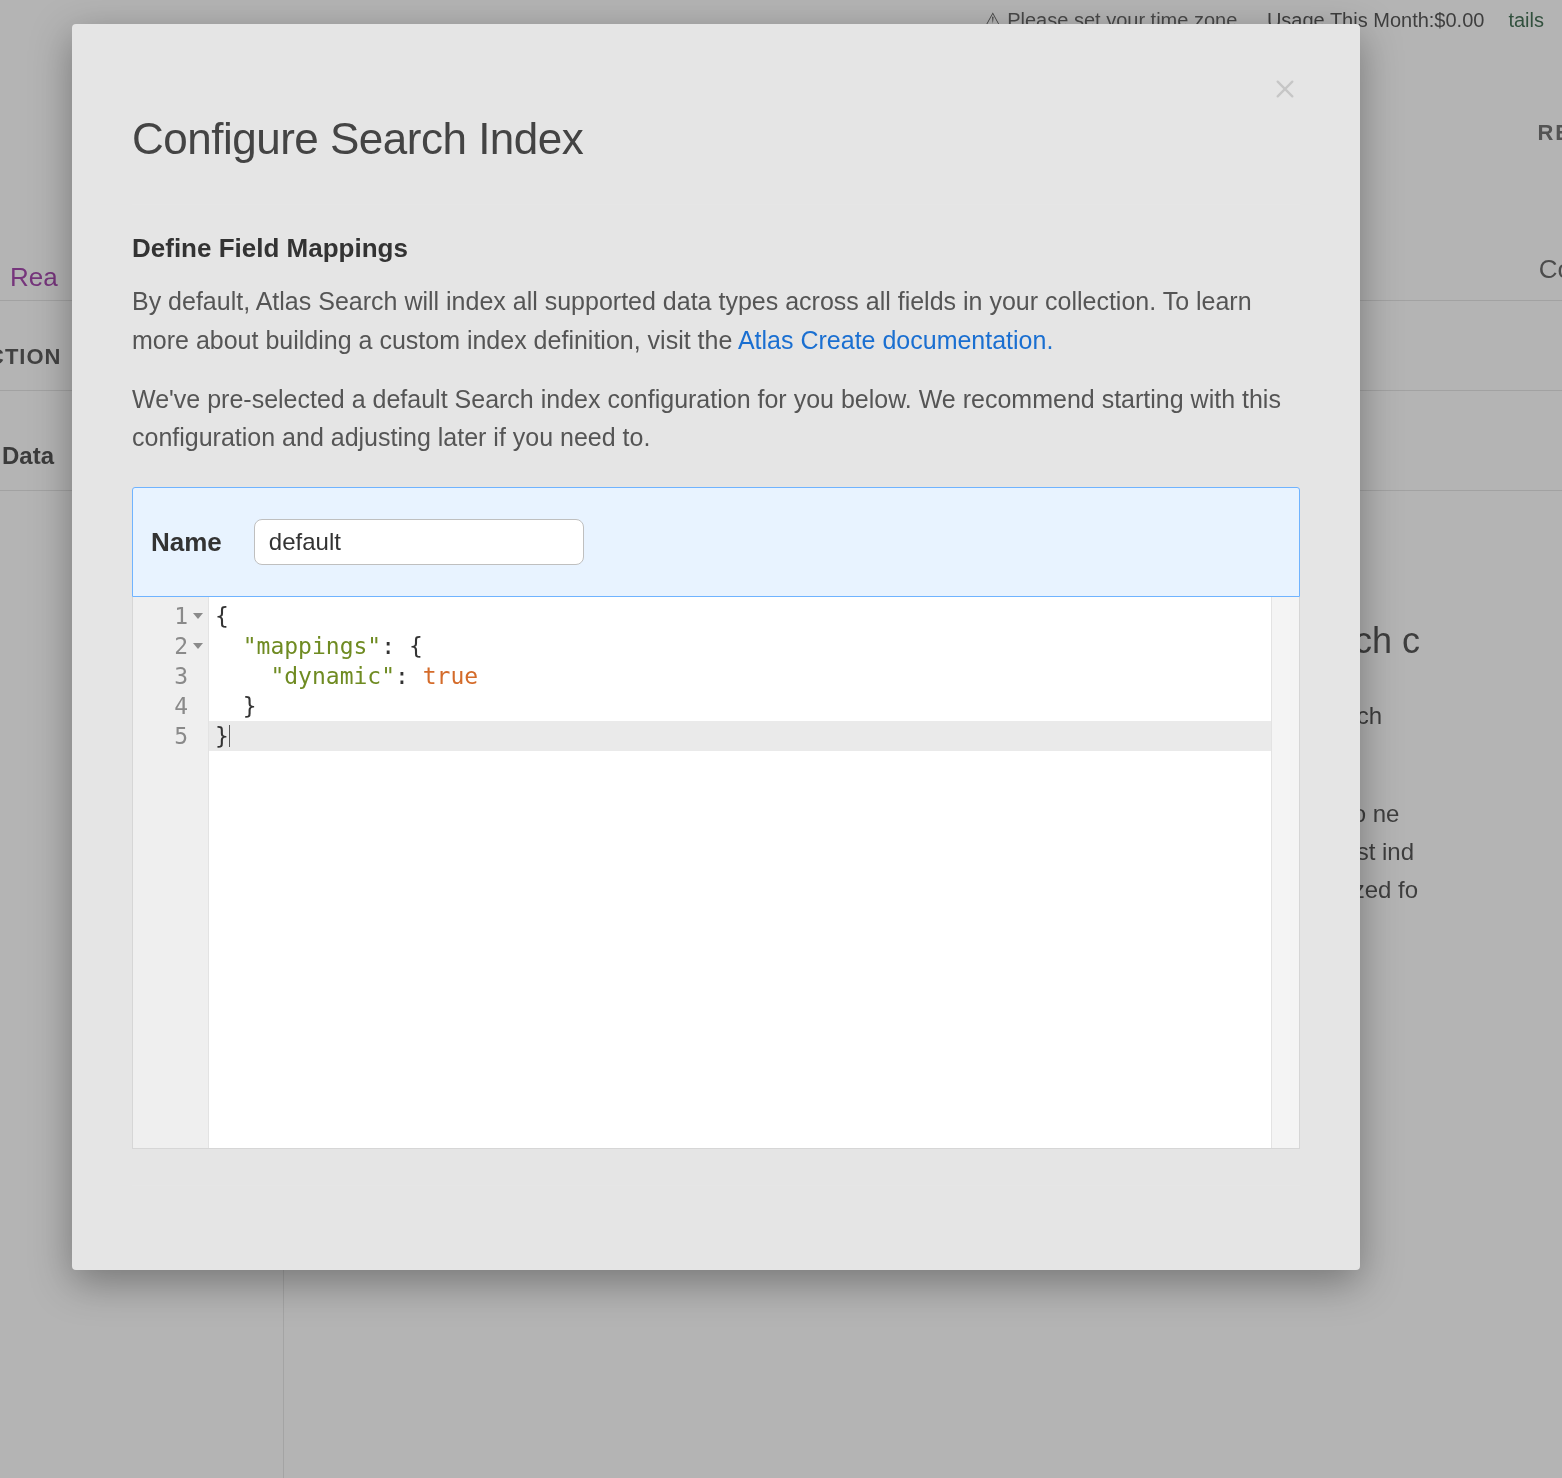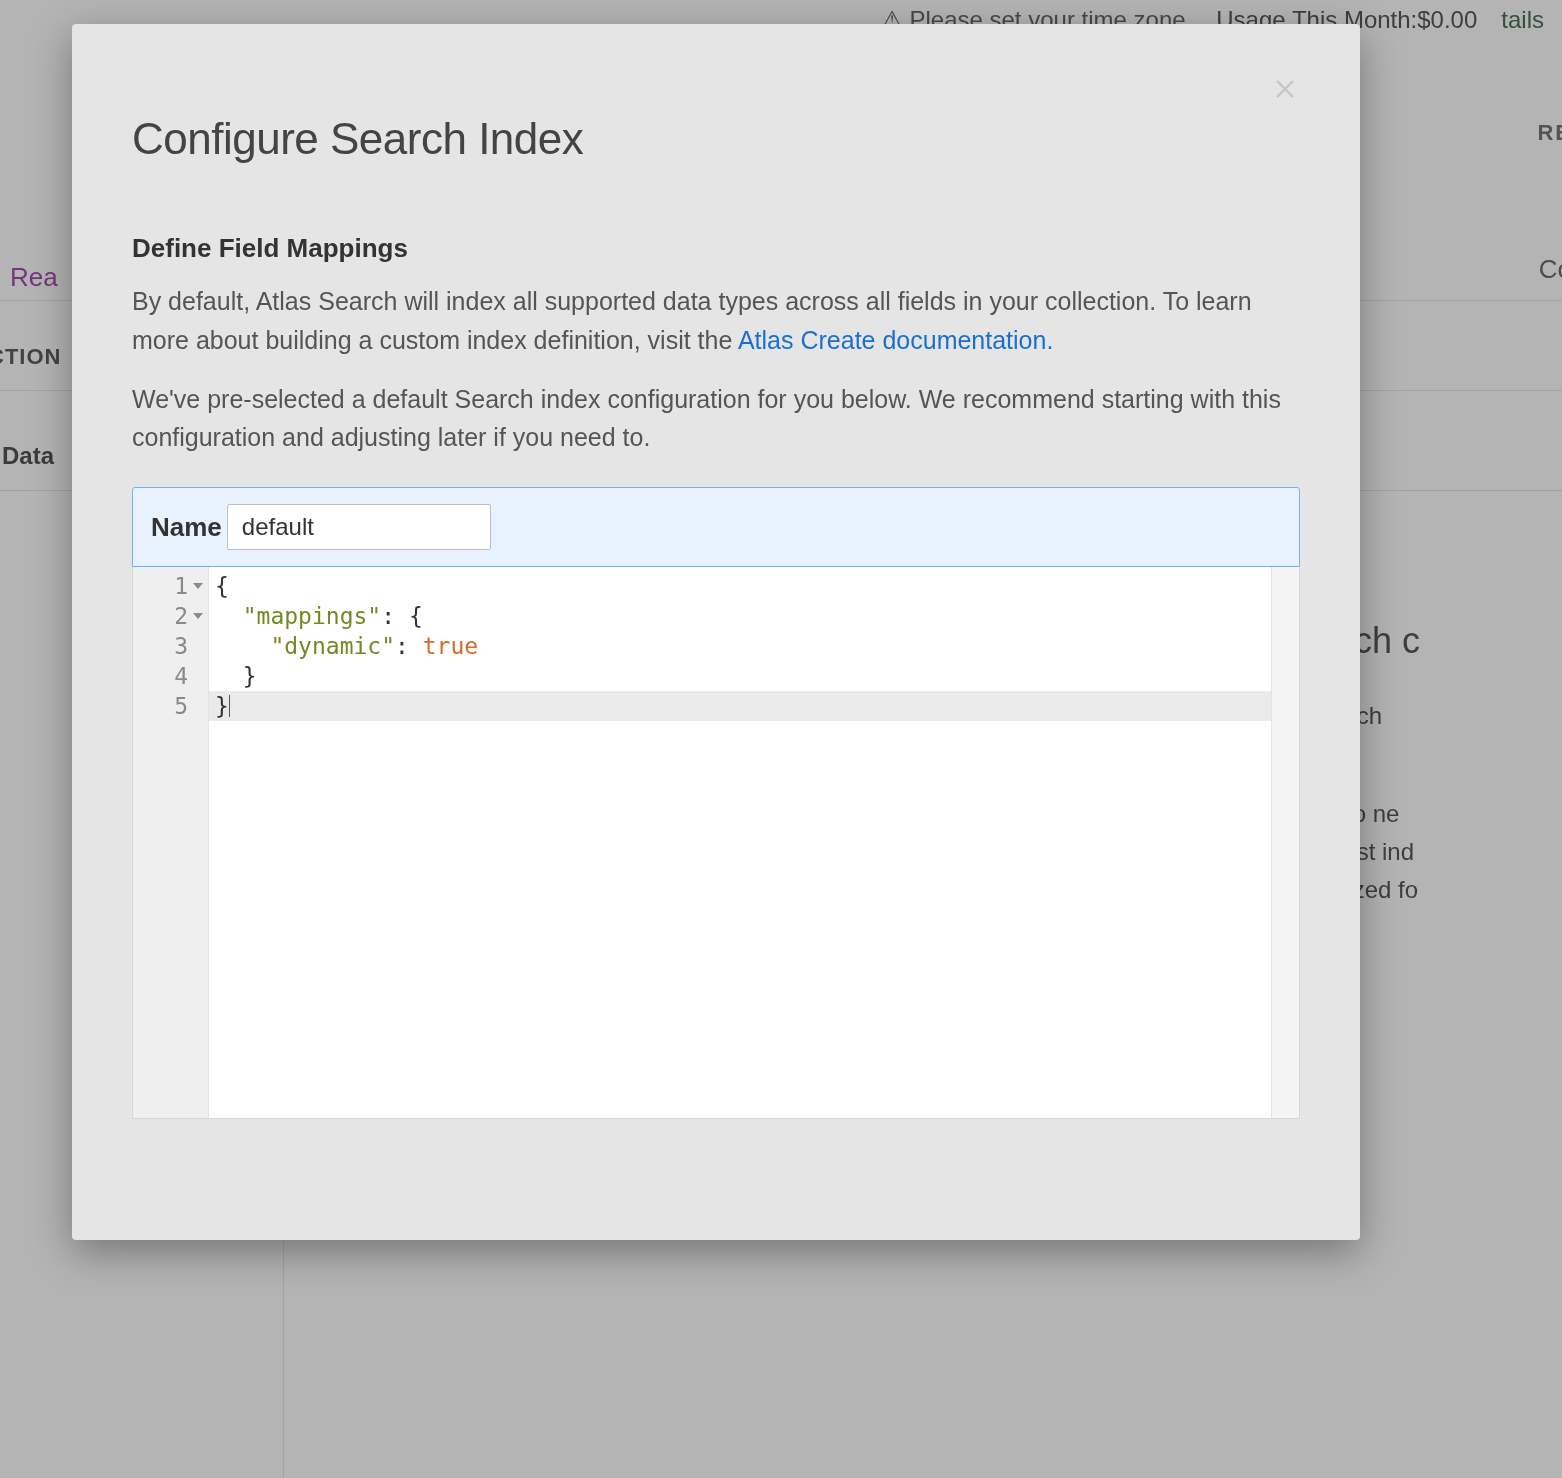--- a/index.html
+++ b/index.html
@@ -15,21 +15,21 @@
   
   .bg {
     position: absolute; inset: 0;
     filter: grayscale(20%);
   }
   .bg .topbar {
     position: absolute; top: 0; left: 0; right: 0;
     height: 40px;
     display: flex; align-items: center; justify-content: flex-end;
     gap: 24px; padding: 0 18px;
-    font-size: 24px; color: #444;
+    font-size: 20px; color: #444;
   }
   .bg .topbar .warn { color: #444; }
   .bg .topbar .usage { color: #333; }
   .bg .topbar .link { color: #14532d; }
   .bg .re {
     position: absolute; right: -10px; top: 120px;
     font-size: 22px; font-weight: 600; letter-spacing: 2px; color: #575757;
   }
   .bg .rea {
     position: absolute; left: 10px; top: 254px;
@@ -106,32 +106,32 @@
   }
   .para a { color: #1a6fd1; text-decoration: none; cursor: pointer; }
 
   
   .name-bar {
     margin-top: 30px;
     background: #e8f3ff;
     border: 1.5px solid #6fb3ff;
     border-bottom: 1px solid #6fb3ff;
     border-radius: 3px 3px 0 0;
-    padding: 16px 18px;
-    display: flex; align-items: center; gap: 5px;
+    padding: 31px 18px;
+    display: flex; align-items: center; gap: 32px;
   }
   .name-label {
     font-size: 26px; font-weight: 600; color: #333;
   }
   .name-input {
     font-size: 24px;
     padding: 8px 14px;
-    width: 264px;
+    width: 330px;
     border: 1px solid #bfbfbf;
-    border-radius: 2px;
+    border-radius: 8px;
     color: #333;
     background: #fff;
   }
 
   
   .editor {
     border: 1px solid #d6d6d6;
     border-top: none;
     display: flex;
     height: 552px;

